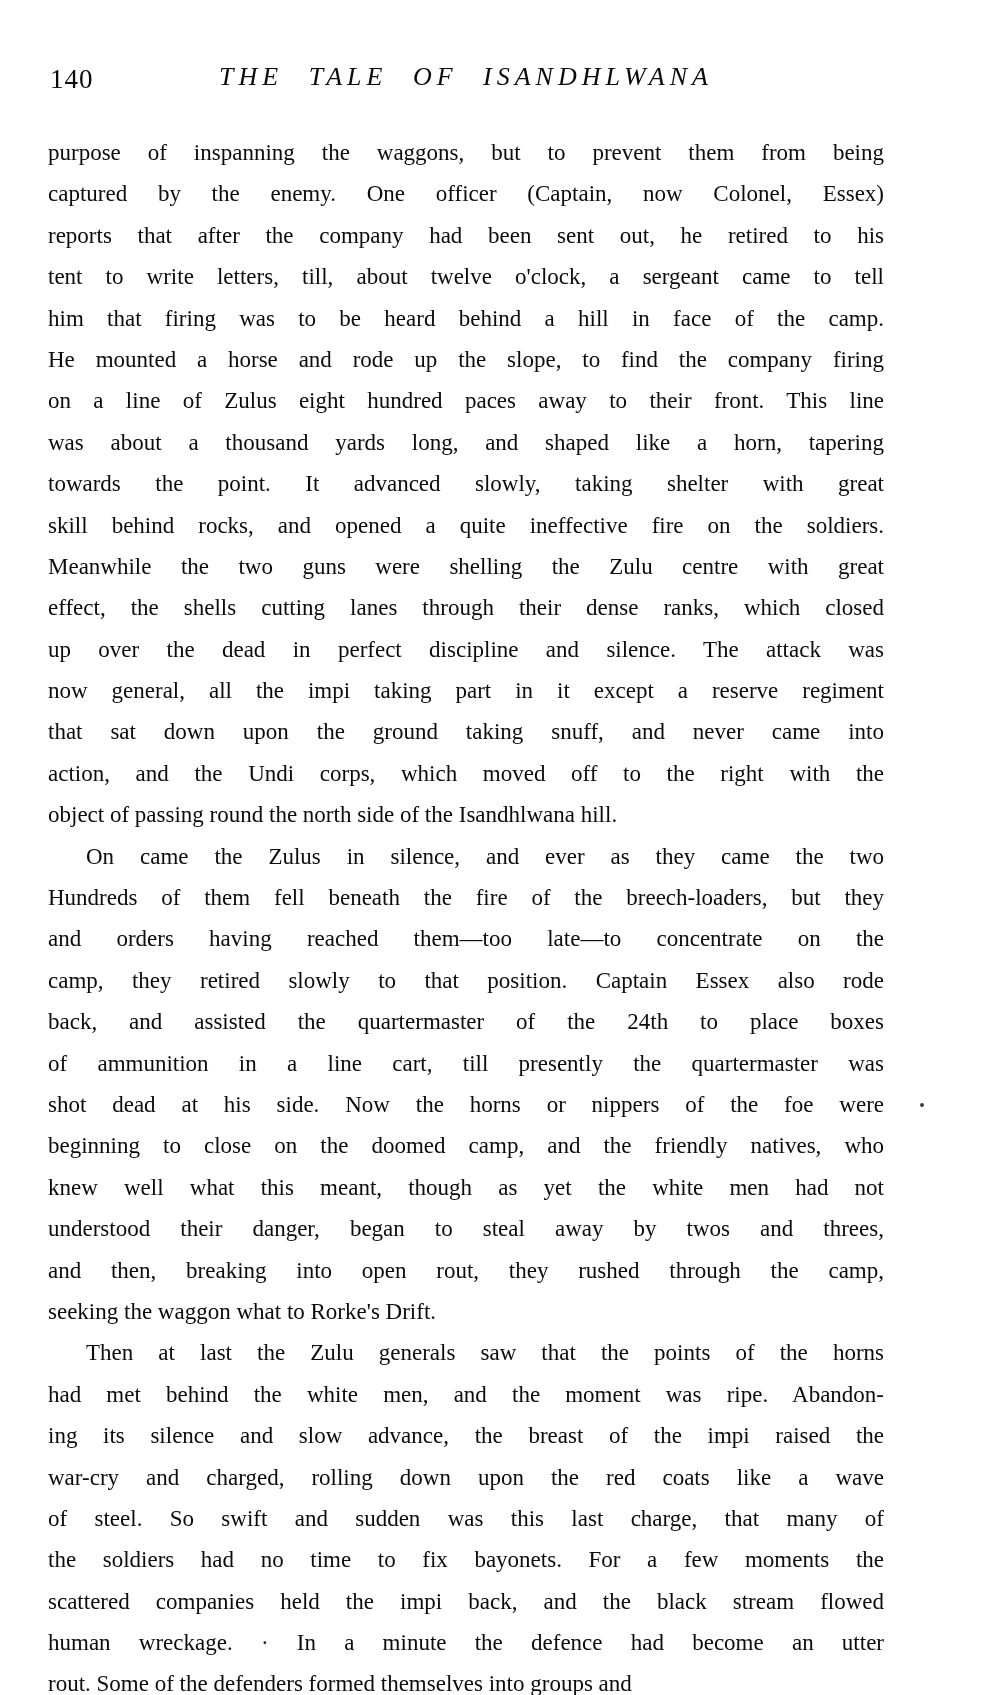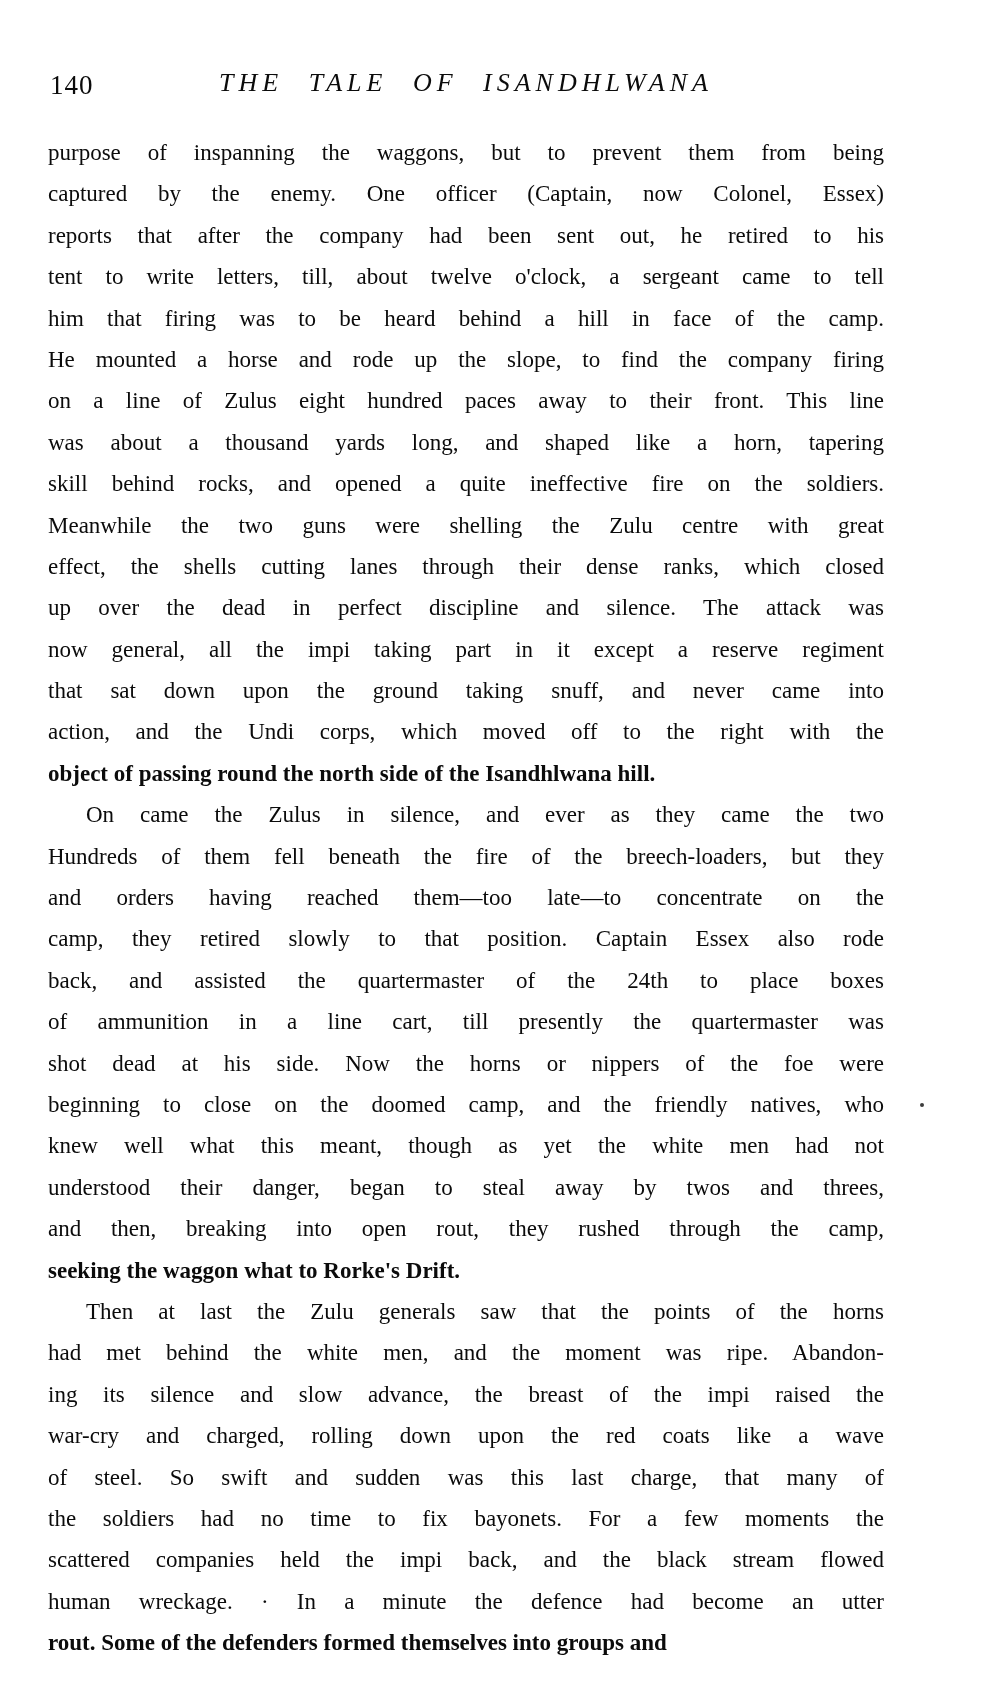--- a/index.html
+++ b/index.html
@@ -16,21 +16,21 @@
     overflow: hidden;
   }
   .sheet {
     position: absolute;
     inset: 0;
     background: #ffffff;
   }
   .header {
     position: absolute;
     left: 48px;
-    top: 68px;
+    top: 62px;
     width: 836px;
     height: 36px;
   }
   .pagenum {
     position: absolute;
     left: 2px;
     top: 2px;
     font-size: 27px;
     letter-spacing: 1px;
   }
@@ -57,21 +57,20 @@
   .line {
     text-align: justify;
     text-align-last: justify;
     height: 33.4px;
     overflow: visible;
     white-space: normal;
     margin-top: 8px;
   }
   .line.end {
     text-align-last: left;
-    font-weight: bold;
   }
   .line.indent {
     text-indent: 38px;
   }
   .line i {
     font-style: italic;
   }
   .speck {
     position: absolute;
     left: 920px;
@@ -92,20 +91,21 @@
   </div>
   <div class="pagebody">
       <div class="line"><span>purpose of inspanning the waggons, but to prevent them from being</span></div>
       <div class="line"><span>captured by the enemy. One officer (Captain, now Colonel, Essex)</span></div>
       <div class="line"><span>reports that after the company had been sent out, he retired to his</span></div>
       <div class="line"><span>tent to write letters, till, about twelve o'clock, a sergeant came to tell</span></div>
       <div class="line"><span>him that firing was to be heard behind a hill in face of the camp.</span></div>
       <div class="line"><span>He mounted a horse and rode up the slope, to find the company firing</span></div>
       <div class="line"><span>on a line of Zulus eight hundred paces away to their front. This line</span></div>
       <div class="line"><span>was about a thousand yards long, and shaped like a horn, tapering</span></div>
+      <div class="line"><span>towards the point. It advanced slowly, taking shelter with great</span></div>
       <div class="line"><span>skill behind rocks, and opened a quite ineffective fire on the soldiers.</span></div>
       <div class="line"><span>Meanwhile the two guns were shelling the Zulu centre with great</span></div>
       <div class="line"><span>effect, the shells cutting lanes through their dense ranks, which closed</span></div>
       <div class="line"><span>up over the dead in perfect discipline and silence. The attack was</span></div>
       <div class="line"><span>now general, all the impi taking part in it except a reserve regiment</span></div>
       <div class="line"><span>that sat down upon the ground taking snuff, and never came into</span></div>
       <div class="line"><span>action, and the Undi corps, which moved off to the right with the</span></div>
       <div class="line end"><span>object of passing round the north side of the Isandhlwana hill.</span></div>
       <div class="line indent"><span>On came the Zulus in silence, and ever as they came the two</span></div>
       <div class="line"><span>Hundreds of them fell beneath the fire of the breech-loaders, but they</span></div>

